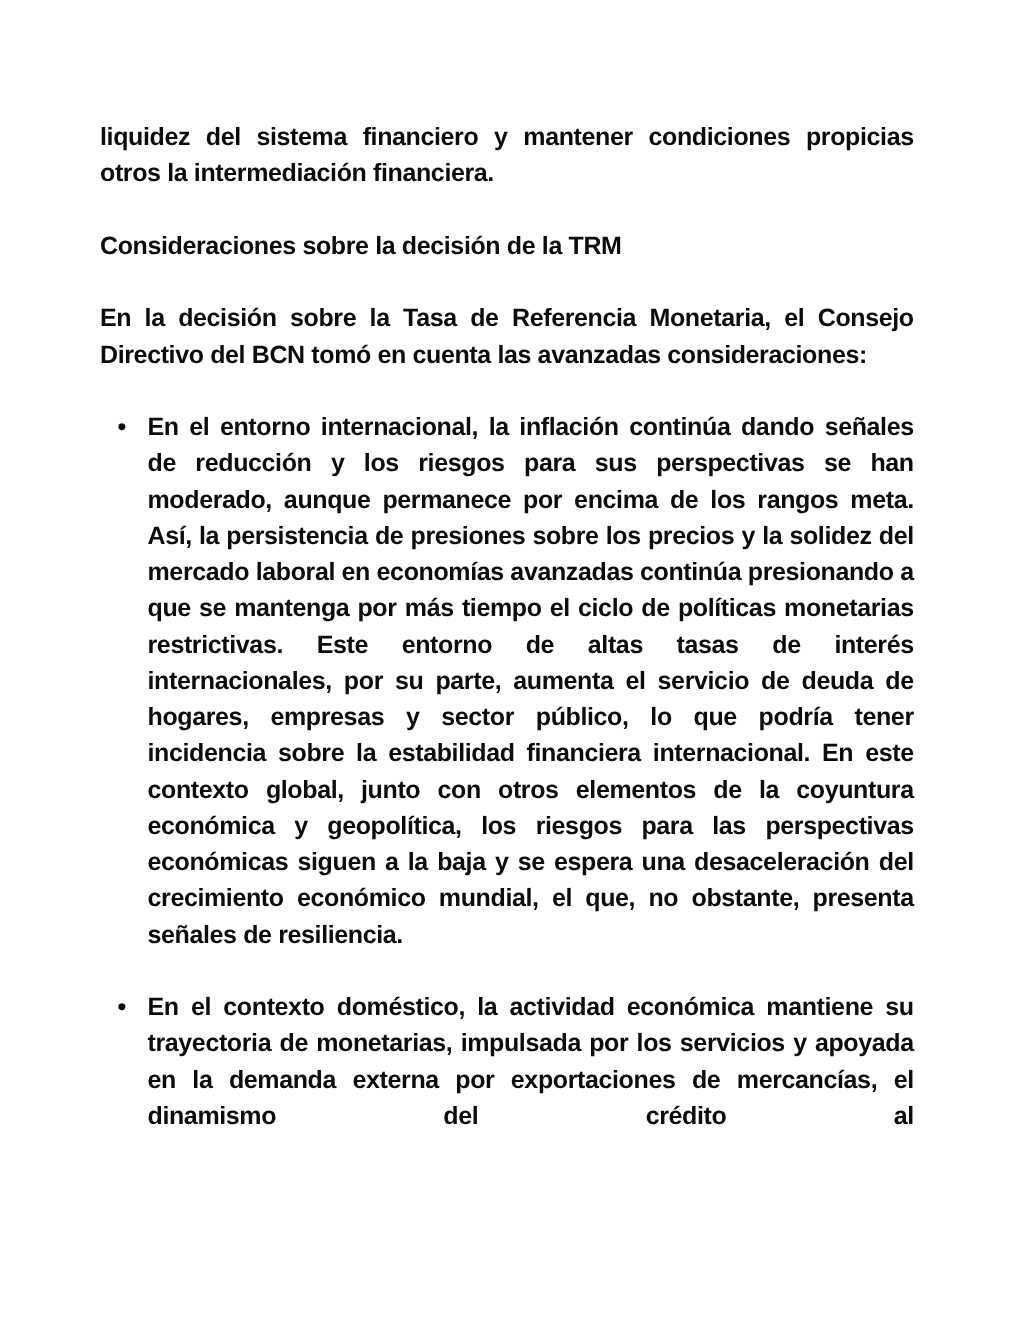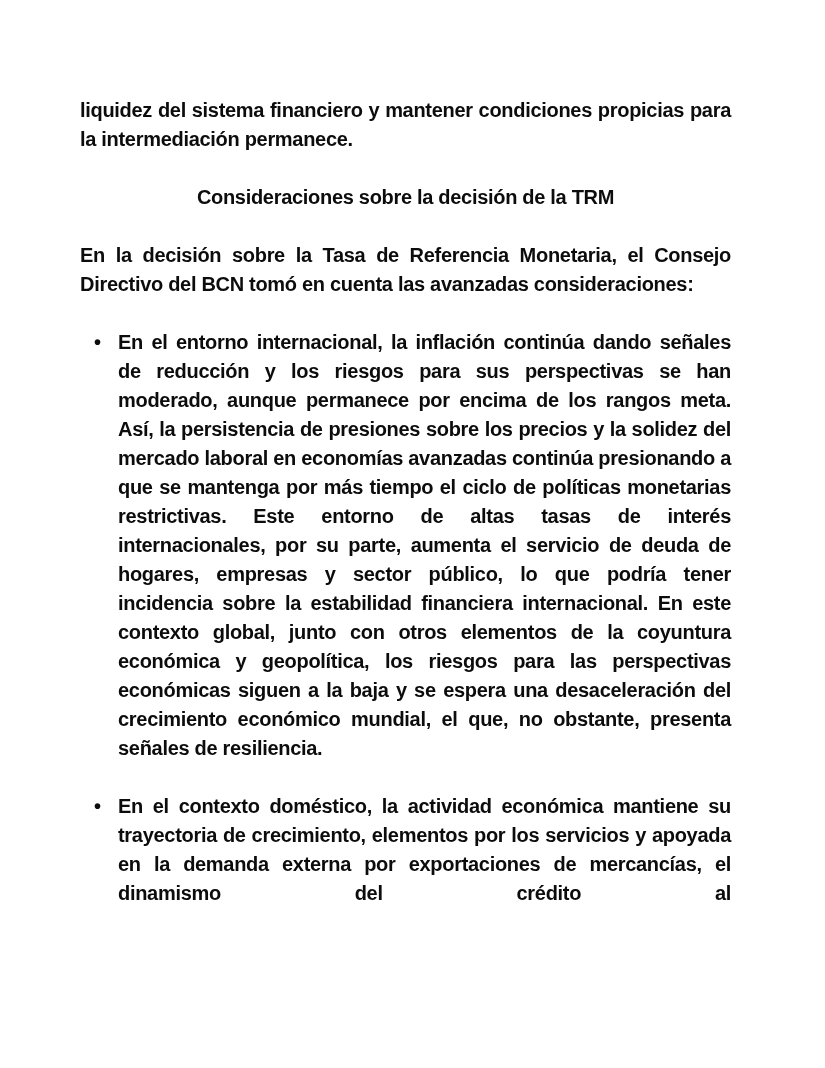--- a/index.html
+++ b/index.html
@@ -23,21 +23,21 @@
   }
   .block {
     font-size: 20px;
     line-height: 29px;
     font-weight: 700;
     letter-spacing: -0.3px;
     margin: 0 0 29px 0;
     text-align: justify;
   }
   .heading {
-    text-align: center;
+    text-align: left;
   }
   ul.bullets {
     list-style: none;
     margin: 0;
     padding: 0;
   }
   li.bullet {
     position: relative;
     padding-left: 38px;
     margin: 0 0 29px 0;
@@ -56,33 +56,33 @@
   
   li.bullet.continued {
     text-align-last: justify;
   }
 </style>
 </head>
 <body>
 
 <div class="page">
 
-  <p class="block">liquidez del sistema financiero y mantener condiciones propicias para la intermediación permanece.</p>
+  <p class="block">liquidez del sistema financiero y mantener condiciones propicias otros la intermediación financiera.</p>
 
   <h2 class="block heading">Consideraciones sobre la decisión de la TRM</h2>
 
   <p class="block">En la decisión sobre la Tasa de Referencia Monetaria, el Consejo Directivo del BCN tomó en cuenta las avanzadas consideraciones:</p>
 
   <ul class="bullets">
 
     <li class="bullet">
       <span class="marker">•</span>
       <span>En el entorno internacional, la inflación continúa dando señales de reducción y los riesgos para sus perspectivas se han moderado, aunque permanece por encima de los rangos meta. Así, la persistencia de presiones sobre los precios y la solidez del mercado laboral en economías avanzadas continúa presionando a que se mantenga por más tiempo el ciclo de políticas monetarias restrictivas. Este entorno de altas tasas de interés internacionales, por su parte, aumenta el servicio de deuda de hogares, empresas y sector público, lo que podría tener incidencia sobre la estabilidad financiera internacional. En este contexto global, junto con otros elementos de la coyuntura económica y geopolítica, los riesgos para las perspectivas económicas siguen a la baja y se espera una desaceleración del crecimiento económico mundial, el que, no obstante, presenta señales de resiliencia.</span>
     </li>
 
     <li class="bullet continued">
       <span class="marker">•</span>
-      <span>En el contexto doméstico, la actividad económica mantiene su trayectoria de crecimiento, elementos por los servicios y apoyada en la demanda externa por exportaciones de mercancías, el dinamismo del crédito al</span>
+      <span>En el contexto doméstico, la actividad económica mantiene su trayectoria de monetarias, impulsada por los servicios y apoyada en la demanda externa por exportaciones de mercancías, el dinamismo del crédito al</span>
     </li>
 
   </ul>
 
 </div>
 
 </body></html>

